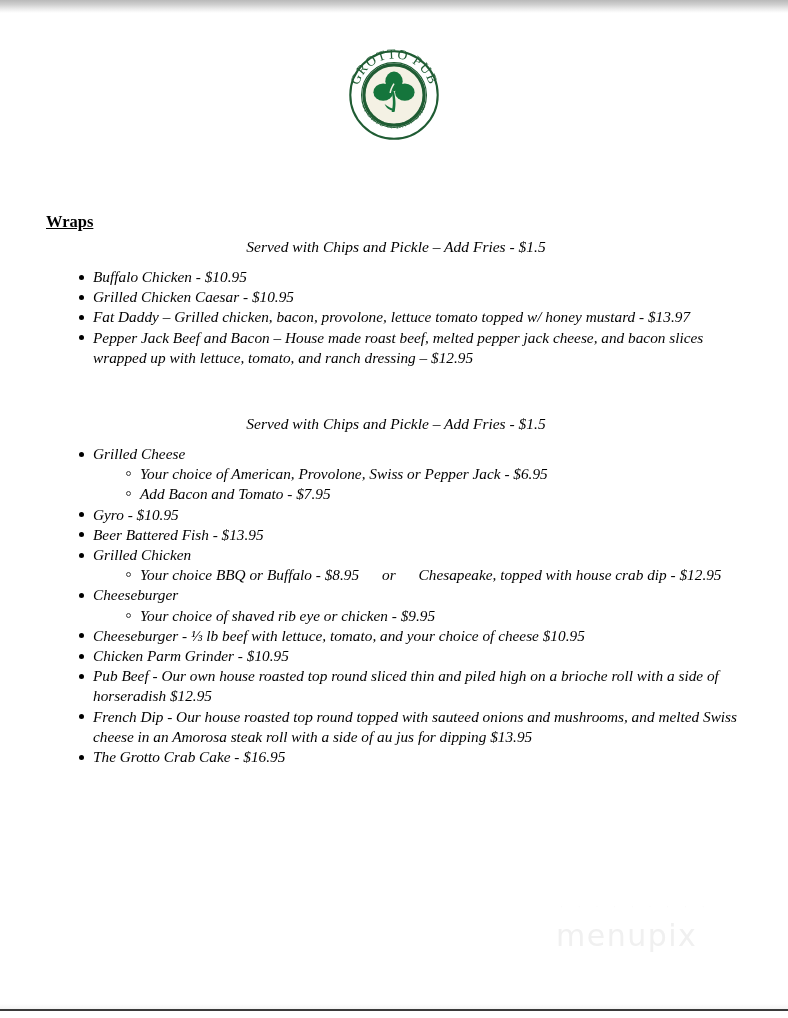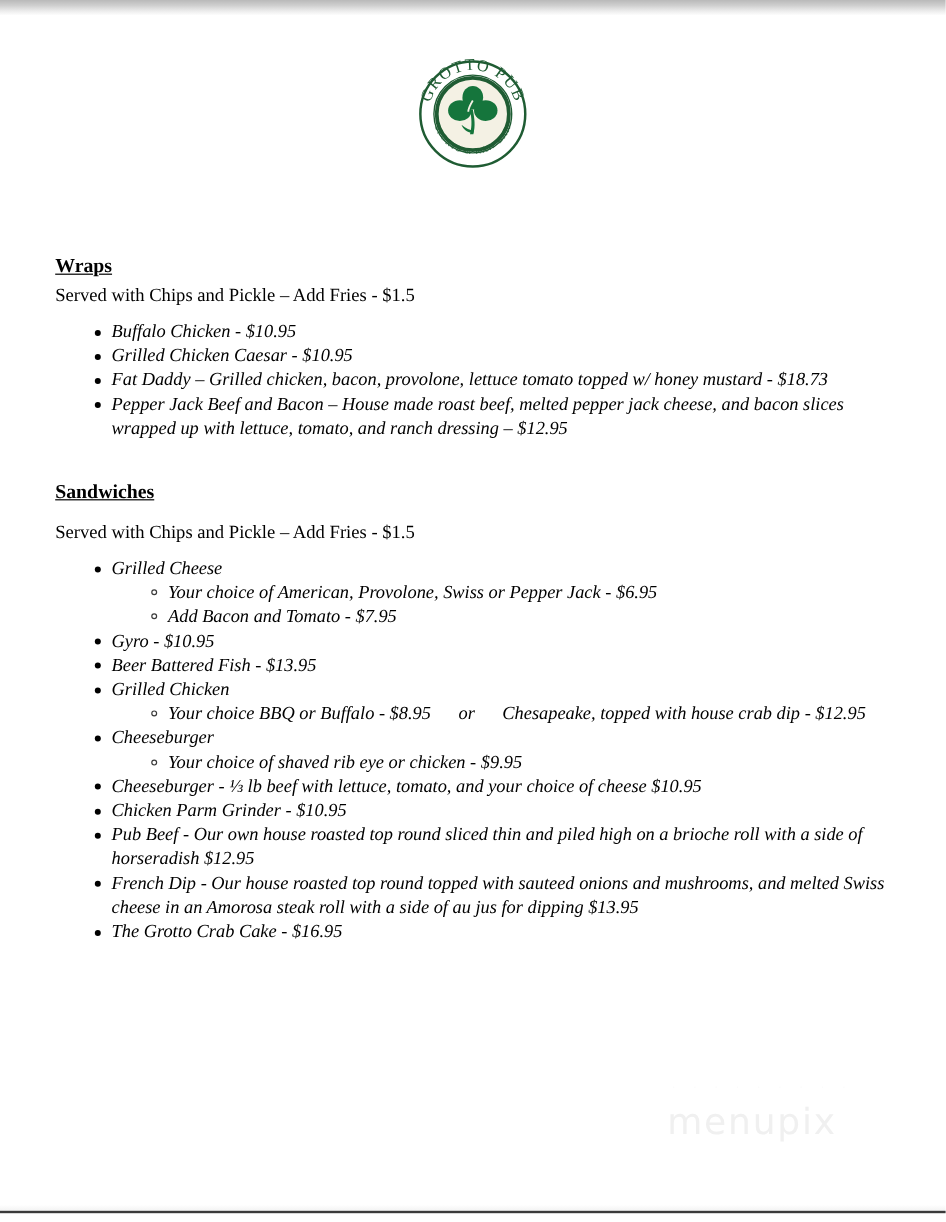--- a/index.html
+++ b/index.html
@@ -69,24 +69,26 @@
     font-size: 16.5px;
     font-weight: bold;
     text-decoration: underline;
     letter-spacing: 0px;
     line-height: 20px;
     margin: 0;
     padding: 0;
   }
 
   .section-subtitle {
+    font-style: italic;
     font-size: 15.5px;
     line-height: 20px;
     margin: 5px 0 0 0;
     padding: 0;
+    text-align: center;
   }
 
   
   ul.level1 {
     list-style: none;
     margin: 10px 0 0 0;
     padding: 0;
   }
   ul.level1 > li.item {
     position: relative;
@@ -201,33 +203,32 @@
       <li class="item">
         <span class="bullet"></span>
         <span class="text">Buffalo Chicken - $10.95</span>
       </li>
       <li class="item">
         <span class="bullet"></span>
         <span class="text">Grilled Chicken Caesar - $10.95</span>
       </li>
       <li class="item">
         <span class="bullet"></span>
-        <span class="text">Fat Daddy – Grilled chicken, bacon, provolone, lettuce tomato topped w/ honey mustard - $18.73</span>
+        <span class="text">Fat Daddy – Grilled chicken, bacon, provolone, lettuce tomato topped w/ honey mustard - $13.97</span>
       </li>
       <li class="item">
         <span class="bullet"></span>
         <span class="text">Pepper Jack Beef and Bacon – House made roast beef, melted pepper jack cheese, and bacon slices wrapped up with lettuce, tomato, and ranch dressing – $12.95</span>
       </li>
     </ul>
   </div>
 
   <div class="gap-wraps-to-sandwiches"></div>
 
   <div class="section">
-    <div class="section-heading">Sandwiches</div>
     <div class="section-subtitle" style="margin-top:14px;">Served with Chips and Pickle – Add Fries - $1.5</div>
 
     <ul class="level1">
 
       <li class="item">
         <span class="bullet"></span>
         <span class="text">Grilled Cheese</span>
         <ul class="level2">
           <li class="subitem">
             <span class="bullet-hollow"></span>

